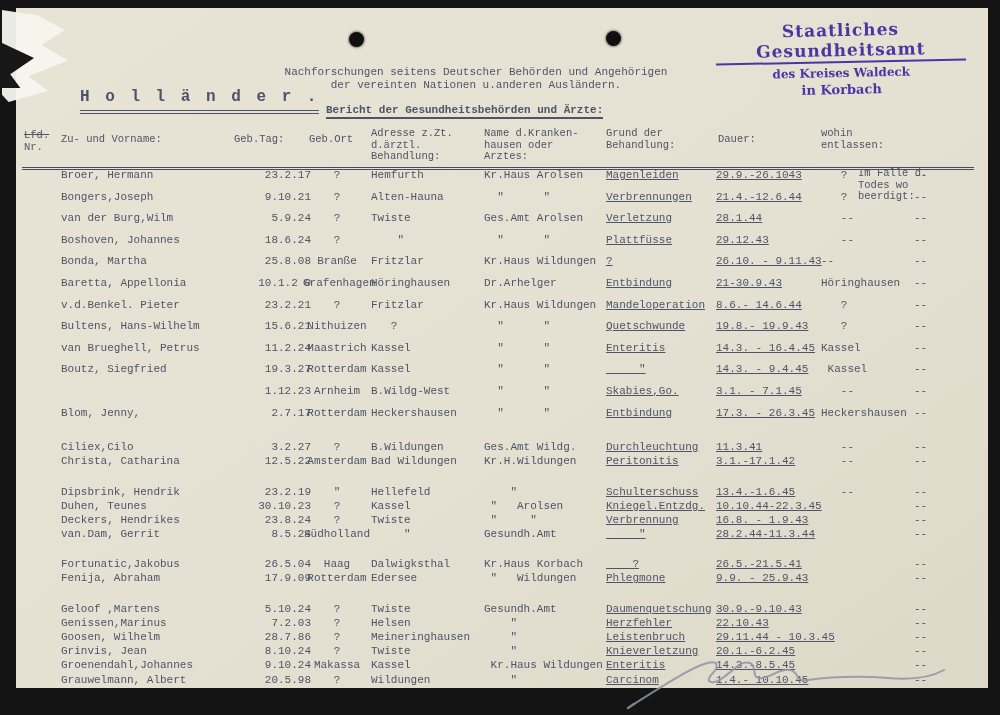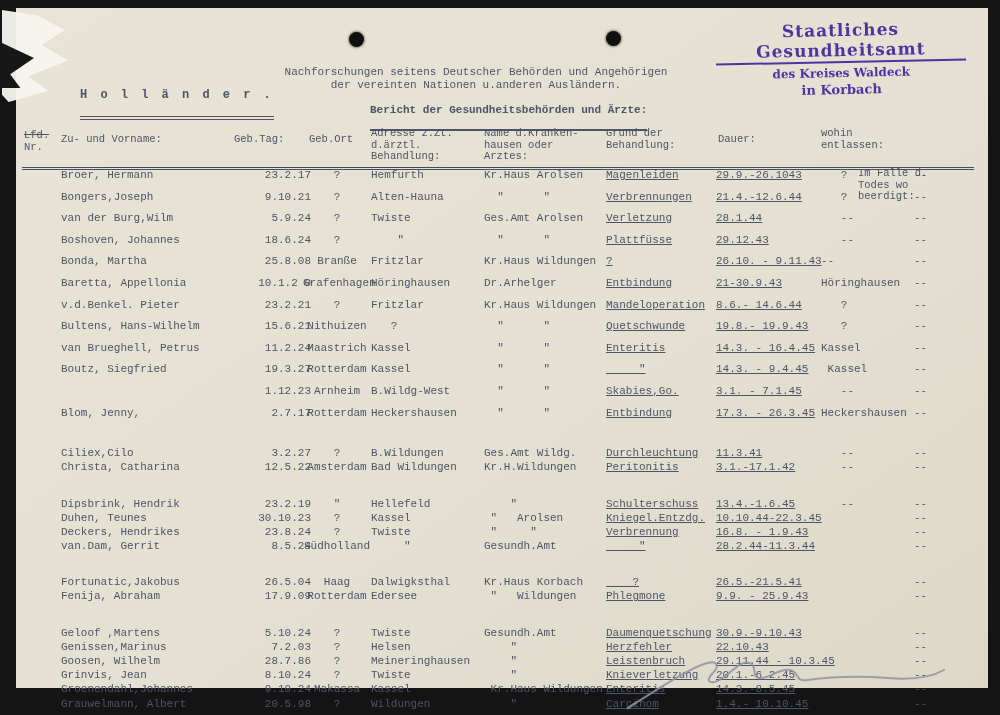--- a/index.html
+++ b/index.html
@@ -24,26 +24,26 @@
 
   
   #stamp { position:absolute; right:22px; top:12px; width:250px; text-align:center;
            color:#4e33a2; transform:rotate(-1.2deg);
            font-family:"DejaVu Serif","Liberation Serif",serif; font-weight:bold; }
   #stamp .s1 { font-size:17px; letter-spacing:1px; border-bottom:2px solid #4e33a2; display:inline-block; padding-bottom:1px; }
   #stamp .s2 { font-size:12px; margin-top:3px; }
   #stamp .s3 { font-size:13px; margin-top:2px; }
 
   
-  #group-label { position:absolute; left:64px; top:80px; font-size:12px; font-weight:bold;
-                 letter-spacing:3px; border-bottom:4px double #4e5468; padding-bottom:14px; white-space:pre; }
+  #group-label { position:absolute; left:64px; top:80px; font-size:16px; font-weight:bold;
+                 letter-spacing:3px; border-bottom:4px double #4e5468; padding-bottom:4px; white-space:pre; }
   #title { position:absolute; left:210px; top:58px; width:500px; text-align:center;
            font-size:11px; line-height:13px; white-space:pre; }
   #subtitle { position:absolute; left:310px; top:96px; font-size:11px; font-weight:bold;
-              border-bottom:2px solid #4e5468; padding-bottom:13px; white-space:pre;margin-left:44px; }
+              border-bottom:2px solid #4e5468; padding-bottom:1px; white-space:pre; }
 
   
   #thead { position:absolute; left:6px; top:118px; width:952px; height:44px;
            border-bottom:3px double #474d60; font-size:10.5px; line-height:11.5px; }
   .h { position:absolute; white-space:pre; }
   .h-nr    { left:2px;   top:4px; }
   .h-name  { left:39px;  top:8px; }
   .h-tag   { left:212px; top:8px; }
   .h-ort   { left:287px; top:8px; }
   .h-adr   { left:349px; top:2px; }
@@ -51,21 +51,21 @@
   .h-grund { left:584px; top:2px; }
   .h-dauer { left:696px; top:8px; }
   .h-entl  { left:799px; top:2px; }
   .h-tod   { left:836px; top:2px;margin-top:40px; }
   .strike  { text-decoration:line-through; }
 
   #tbody { position:absolute; left:6px; top:157px; width:960px; font-size:11px; }
   .trow { position:relative; white-space:pre; }
   .trow.norm  { height:21.6px; line-height:21.6px; }
   .trow.tight { height:14.2px; line-height:14.2px; }
-  .trow.gap   { margin-top:22px; }
+  .trow.gap   { margin-top:16px; }
   .c { position:absolute; top:0; white-space:pre; }
   .c0 { left:39px;  width:170px; }                      
   .c1 { left:209px; width:80px; text-align:right; }     
   .c2 { left:281px; width:68px; text-align:center; }    
   .c3 { left:349px; width:113px;font-family:Liberation Mono, monospace; }                      
   .c4 { left:462px; width:122px; }                      
   .c5 { left:584px; width:112px;text-decoration:underline; }                      
   .c6 { left:694px; width:105px;text-decoration:underline; }                      
   .c7 { left:799px; width:82px; }                       
   .c8 { left:884px; width:60px; padding-left:8px; }     

